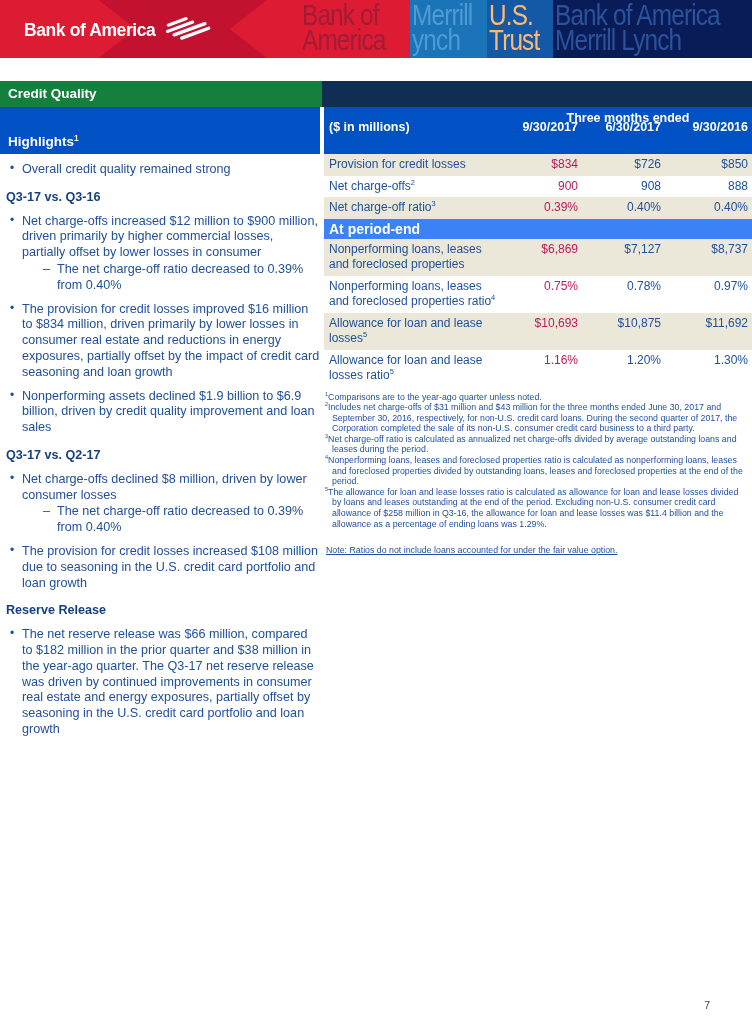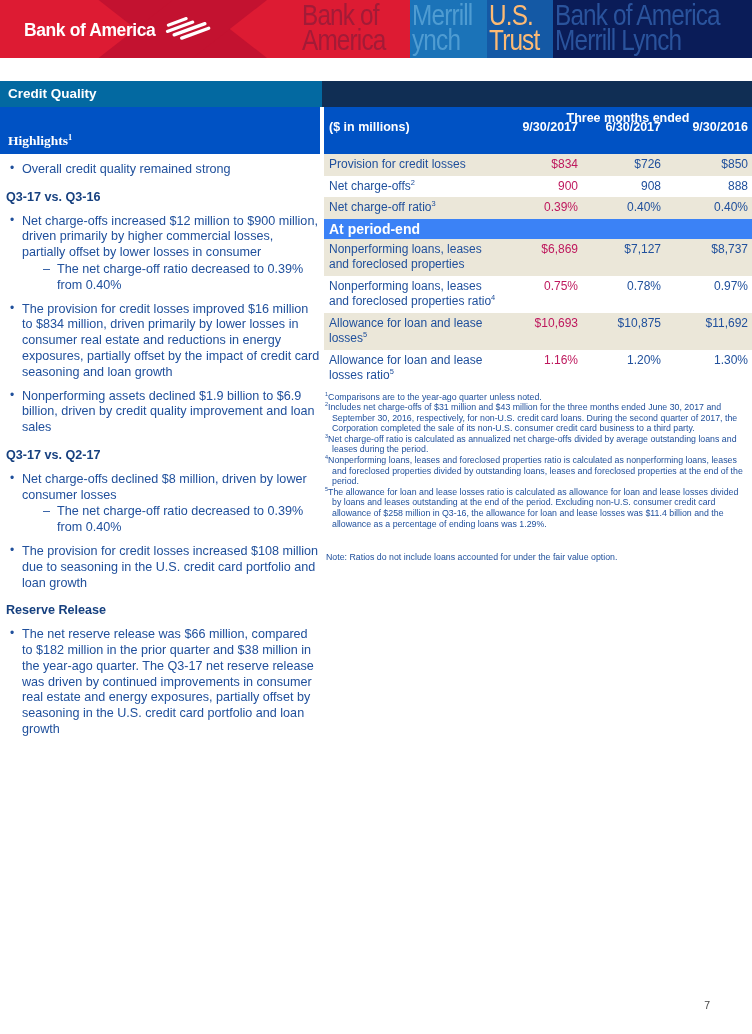--- a/index.html
+++ b/index.html
@@ -22,27 +22,27 @@
   .flag { margin-left:10px; }
   .wm { font-size:29px; line-height:25px; font-weight:400; white-space:nowrap;
         transform:scaleX(0.84); transform-origin:0 0; letter-spacing:-1px; }
   .wm-red { position:absolute; left:302px; top:3px; width:130px; height:58px; color:#a21b37; }
   .seg-ml  { width:77px; background:#1b73b8; color:#4f9cd2; }
   .seg-ust { width:66px; background:#1459a5; color:#fdba74; }
   .seg-navy{ flex:1; background:#0a1c58; color:#2a539c; }
   .seg .wm-in { position:absolute; left:2px; top:3px; }
 
   
-  .title-bar { position:absolute; top:81px; left:0; width:752px; height:26px; background:#0369a1; }
+  .title-bar { position:absolute; top:81px; left:0; width:752px; height:26px; background:#15803d; }
   .title-bar-right { position:absolute; left:322px; top:0; bottom:0; right:0; background:#102e54; }
   .title-text { position:absolute; left:8px; top:0; height:26px; line-height:26px;
                 color:#ffffff; font-weight:bold; font-size:13.5px; }
 
   
-  .band-left { position:absolute; top:107px; left:0; width:320px; height:47px; background:#0052c4;font-family:Liberation Serif, serif; }
+  .band-left { position:absolute; top:107px; left:0; width:320px; height:47px; background:#0052c4; }
   .band-left .hl { position:absolute; left:8px; bottom:5px; color:#ffffff; font-weight:bold; font-size:13.5px; }
   sup { font-size:0.62em; vertical-align:super; line-height:0; }
 
   
   .right-col { position:absolute; top:107px; left:324px; width:428px; }
   .thead { position:relative; height:47px; background:#0052c4; color:#ffffff; }
   .three-months { position:absolute; top:4px; left:180px; width:248px; text-align:center;
                   font-weight:bold; font-size:12.5px; }
   .col-row { position:absolute; bottom:20px; left:0; right:0; display:flex; font-weight:bold; font-size:12.5px; }
   .c-label { flex:1; padding-left:5px; }
@@ -52,21 +52,21 @@
   .trow .tlabel { flex:1; padding:3px 2px 3px 5px; line-height:15.5px; }
   .trow .tval { text-align:right; padding:3px 4px 3px 0; line-height:15.5px; }
   .trow .tval.v0 { font-weight:normal; color:#be185d; }
   .beige { background:#ebe7d9; }
   .section-band { height:20px; background:#3b82f6; color:#ffffff; font-weight:bold;
                   font-size:14px; line-height:20px; padding-left:5px; }
 
   
   .footnotes { margin-top:5px; padding:0 8px 0 1px; color:#20509c; }
   .fn { font-size:8.8px; line-height:10.6px; padding-left:7px; text-indent:-7px; }
-  .note { font-size:8.8px; line-height:10.6px; margin-top:23px; padding-left:1px; color:#20509c; }
+  .note { font-size:8.8px; line-height:10.6px; margin-top:16px; padding-left:1px; color:#20509c;text-decoration:underline; }
 
   
   .left-col { position:absolute; top:154px; left:6px; width:314px; color:#20509c;
               font-size:12.6px; line-height:15.8px; }
   .blk { margin-top:8px; }
   .heading { margin-top:12px; font-weight:bold; color:#16407f; }
   .bullet { position:relative; padding-left:16px; }
   .bullet::before { content:"\2022"; position:absolute; left:4px; top:-1px; font-size:12px; }
   .subbullet { position:relative; padding-left:51px; margin-top:1px; }
   .subbullet::before { content:"\2013"; position:absolute; left:37px; }

